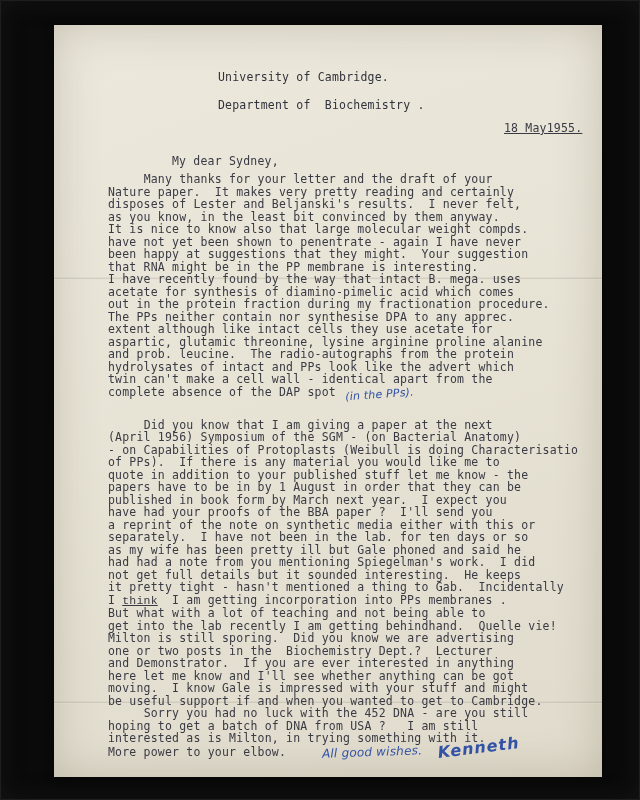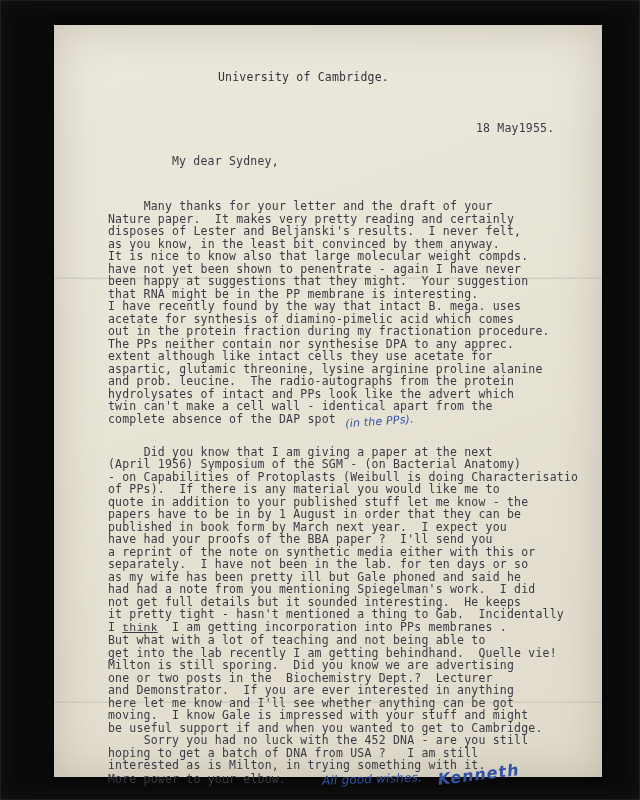--- a/index.html
+++ b/index.html
@@ -24,24 +24,24 @@
     background: linear-gradient(to bottom, rgba(90,80,60,0) 0%, rgba(90,80,60,0.16) 45%, rgba(255,255,252,0.3) 100%);
   }
   .fold-1 { top: 252px; }
   .fold-2 { top: 676px; }
   .typed {
     position: absolute; color: #3a3a44;
     font-size: 11.5px; letter-spacing: 0.2px; white-space: pre;
   }
   .letterhead-institution { left: 164px; top: 45px; color: #32323c; }
   .letterhead-department  { left: 164px; top: 73px; color: #32323c; }
-  .date       { left: 422px; top: 96px; }
+  .date       { left: 450px; top: 96px; text-decoration: underline; }
   .salutation { left: 70px;  top: 129px; padding-left: 48px; }
   .body {
-    position: absolute; left: 54px; top: 175px; width: 492px;
+    position: absolute; left: 54px; top: 148px; width: 492px;
     color: #3a3a44; font-size: 11.5px; line-height: 12.5px; letter-spacing: 0.2px;
   }
   .para { white-space: pre-wrap; }
   .gap  { margin-top: 20px; }
   .u    { text-decoration: underline; font-family: Liberation Mono, monospace; }
   .hand {
     font-family: "DejaVu Sans", sans-serif;
     font-style: italic; color: #3252a6; line-height: 12px;
   }
   .insertion {
@@ -60,20 +60,21 @@
 </head>
 <body>
 
 <div class="frame">
   <div class="paper">
     <div class="fold fold-1"></div>
     <div class="fold fold-2"></div>
 
     <div class="typed letterhead-institution">University of Cambridge.</div>
 
+    <div class="typed letterhead-department">Department of  Biochemistry .</div>
 
     <div class="typed date">18 May1955.</div>
 
     <div class="typed salutation">My dear Sydney,</div>
 
     <div class="body">
       <div class="para"><span>     Many thanks for your letter and the draft of your
 Nature paper.  It makes very pretty reading and certainly
 disposes of Lester and Beljanski's results.  I never felt,
 as you know, in the least bit convinced by them anyway.

